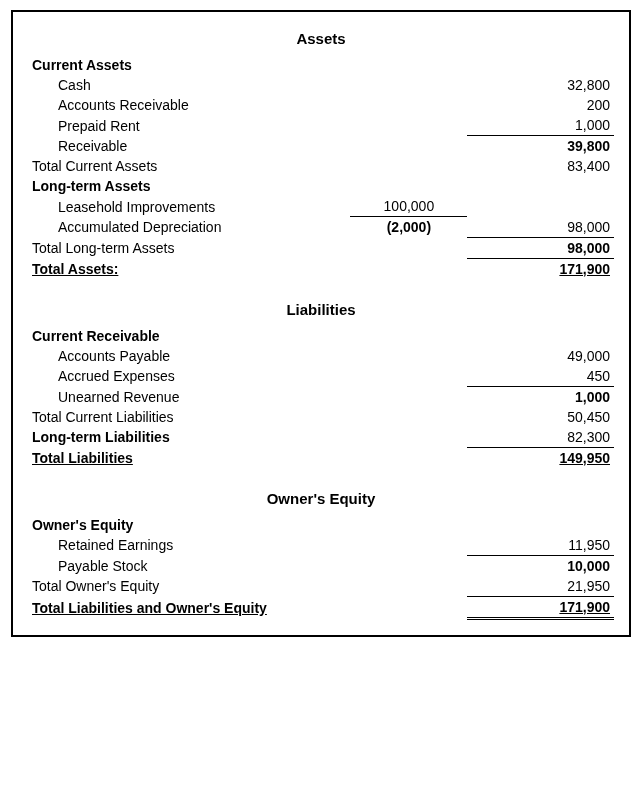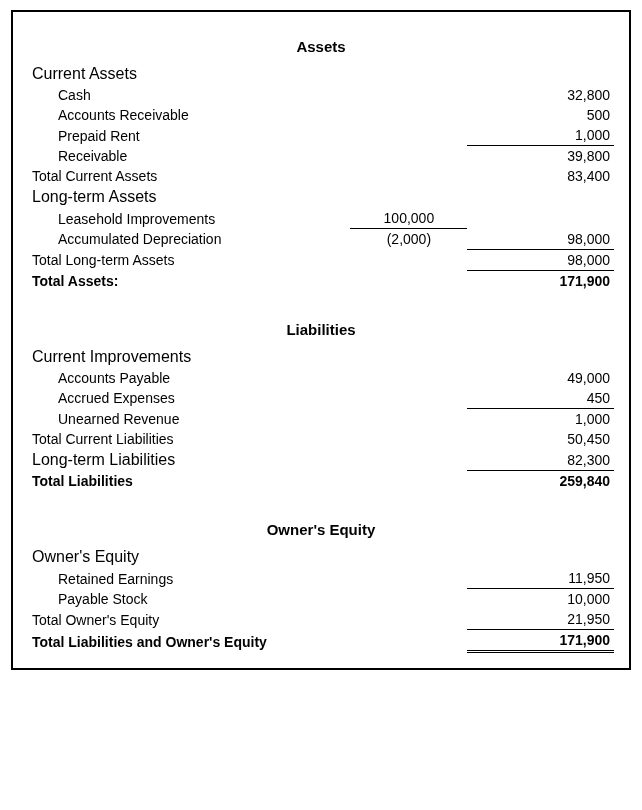--- a/index.html
+++ b/index.html
@@ -24,21 +24,21 @@
       width: 620px;
       border: 2px solid #000;
       padding: 10px 15px 15px 15px;
     }
 
     .section-header {
       text-align: center;
       font-weight: bold;
       font-size: 15px;
       margin-bottom: 8px;
-      margin-top: 16px;
+      margin-top: 8px;
     }
 
     table {
       width: 100%;
       border-collapse: collapse;
     }
 
     td {
       padding: 2px 4px;
       vertical-align: bottom;
@@ -61,39 +61,41 @@
 
     .indent1 {
       padding-left: 30px;
     }
 
     .indent2 {
       padding-left: 30px;
     }
 
     .section-label {
-      font-weight: normal;
-      font-size: 16px;
+      font-weight: bold;
+      font-size: 14px;
     }
 
     .total-row td {
       padding-top: 2px;
       padding-bottom: 2px;
     }
 
     .bold-row td {
       font-weight: bold;
+      text-decoration: underline;
     }
 
     .spacer-row td {
       height: 14px;
     }
 
     .border-top-single {
       border-top: 1px solid #000;
+      font-weight: bold;
     }
   </style>
 </head>
 <body>
 
 <div class="sheet-container">
 
   <div class="section-header">Assets</div>
 
   <table>
@@ -107,21 +109,21 @@
 
     <tr>
       <td class="label-col indent1">Cash</td>
       <td class="mid-col"></td>
       <td class="right-col">32,800</td>
     </tr>
 
     <tr>
       <td class="label-col indent1">Accounts Receivable</td>
       <td class="mid-col"></td>
-      <td class="right-col">500</td>
+      <td class="right-col">200</td>
     </tr>
 
     <tr>
       <td class="label-col indent1">Prepaid Rent</td>
       <td class="mid-col"></td>
       <td class="right-col">1,000</td>
     </tr>
 
     <tr>
       <td class="label-col indent1">Receivable</td>
@@ -170,21 +172,21 @@
     </tr>
   </tbody>
     </table>
 
   <div class="section-header">Liabilities</div>
 
   <table>
 
     <tbody>
         <tr>
-      <td class="label-col section-label">Current Improvements</td>
+      <td class="label-col section-label">Current Receivable</td>
       <td class="mid-col"></td>
       <td class="right-col"></td>
     </tr>
 
     <tr>
       <td class="label-col indent1">Accounts Payable</td>
       <td class="mid-col"></td>
       <td class="right-col">49,000</td>
     </tr>
 
@@ -208,21 +210,21 @@
 
     <tr>
       <td class="label-col section-label">Long-term Liabilities</td>
       <td class="mid-col"></td>
       <td class="right-col">82,300</td>
     </tr>
 
     <tr class="total-row bold-row">
       <td class="label-col">Total Liabilities</td>
       <td class="mid-col"></td>
-      <td class="right-col border-top-single">259,840</td>
+      <td class="right-col border-top-single">149,950</td>
     </tr>
 
     <tr class="spacer-row">
       <td colspan="3"></td>
     </tr>
   </tbody>
     </table>
 
   <div class="section-header">Owner's Equity</div>
 

